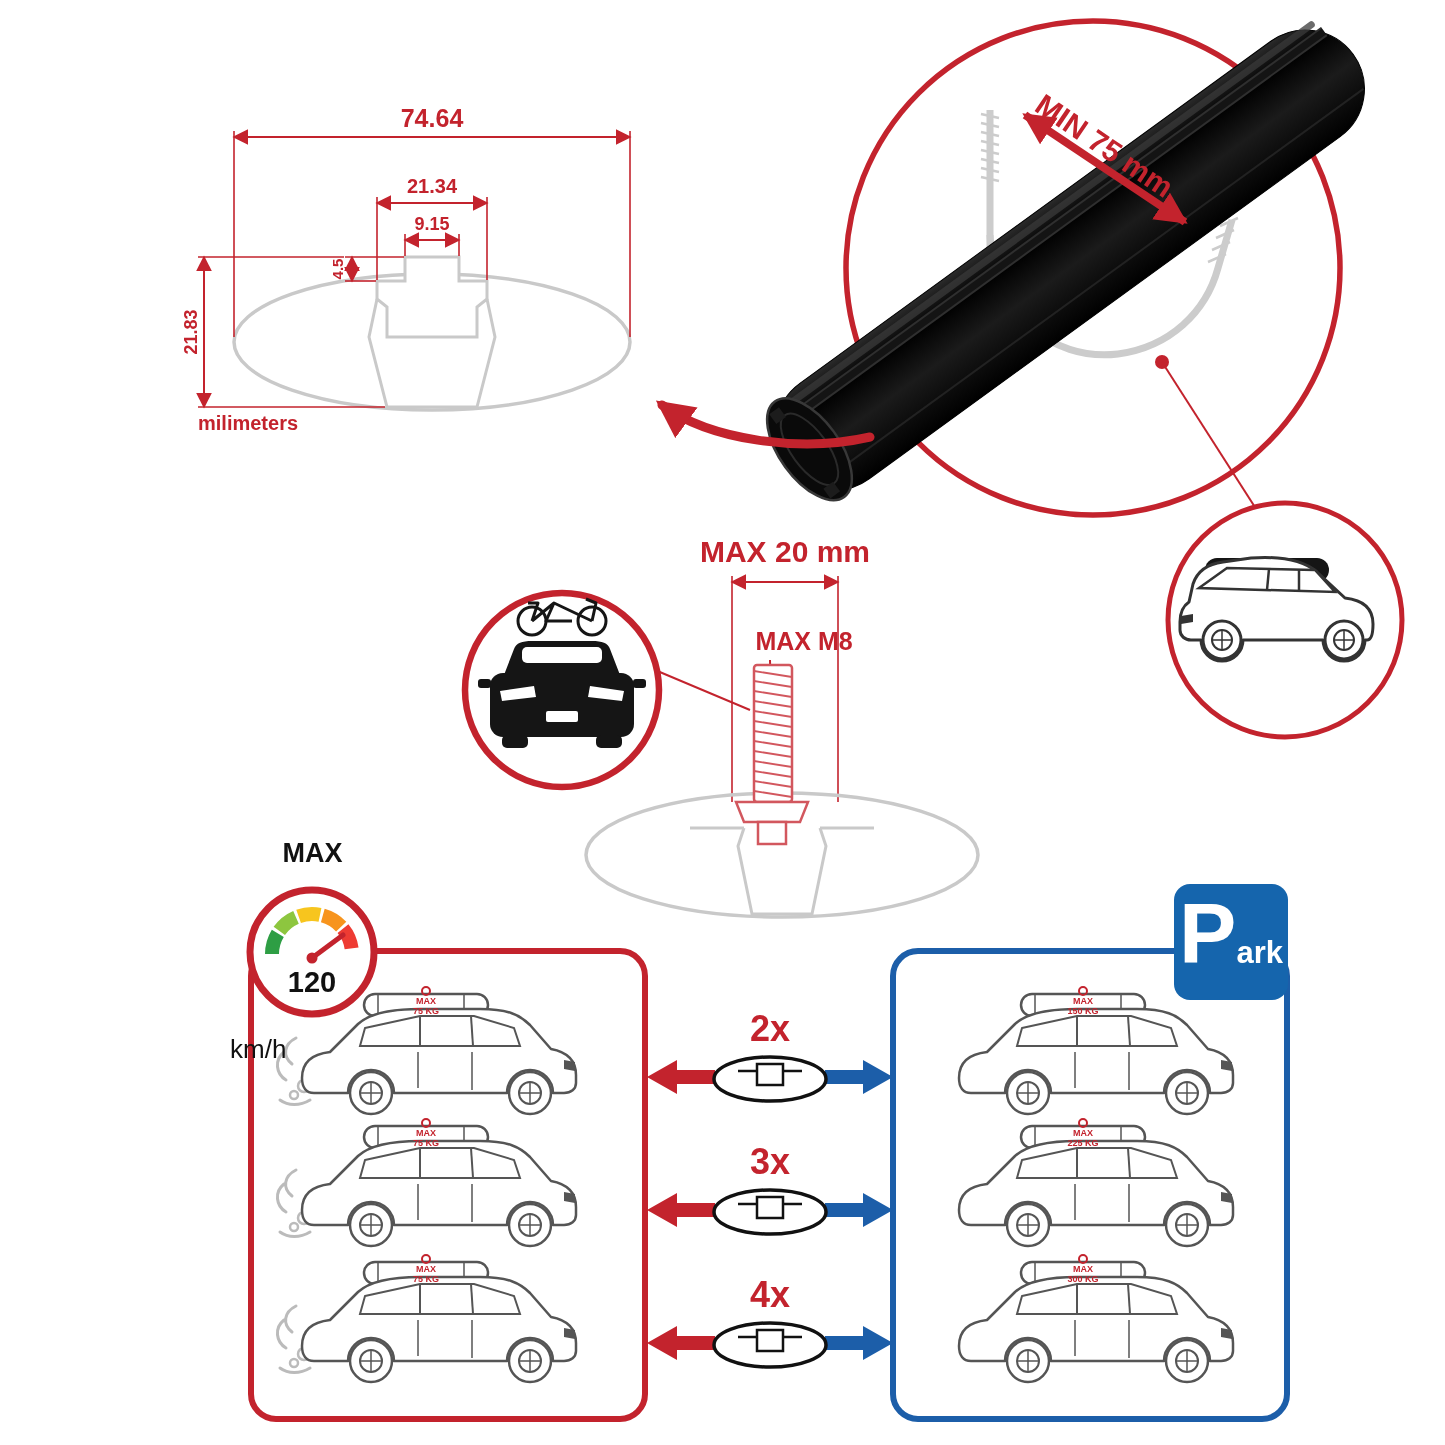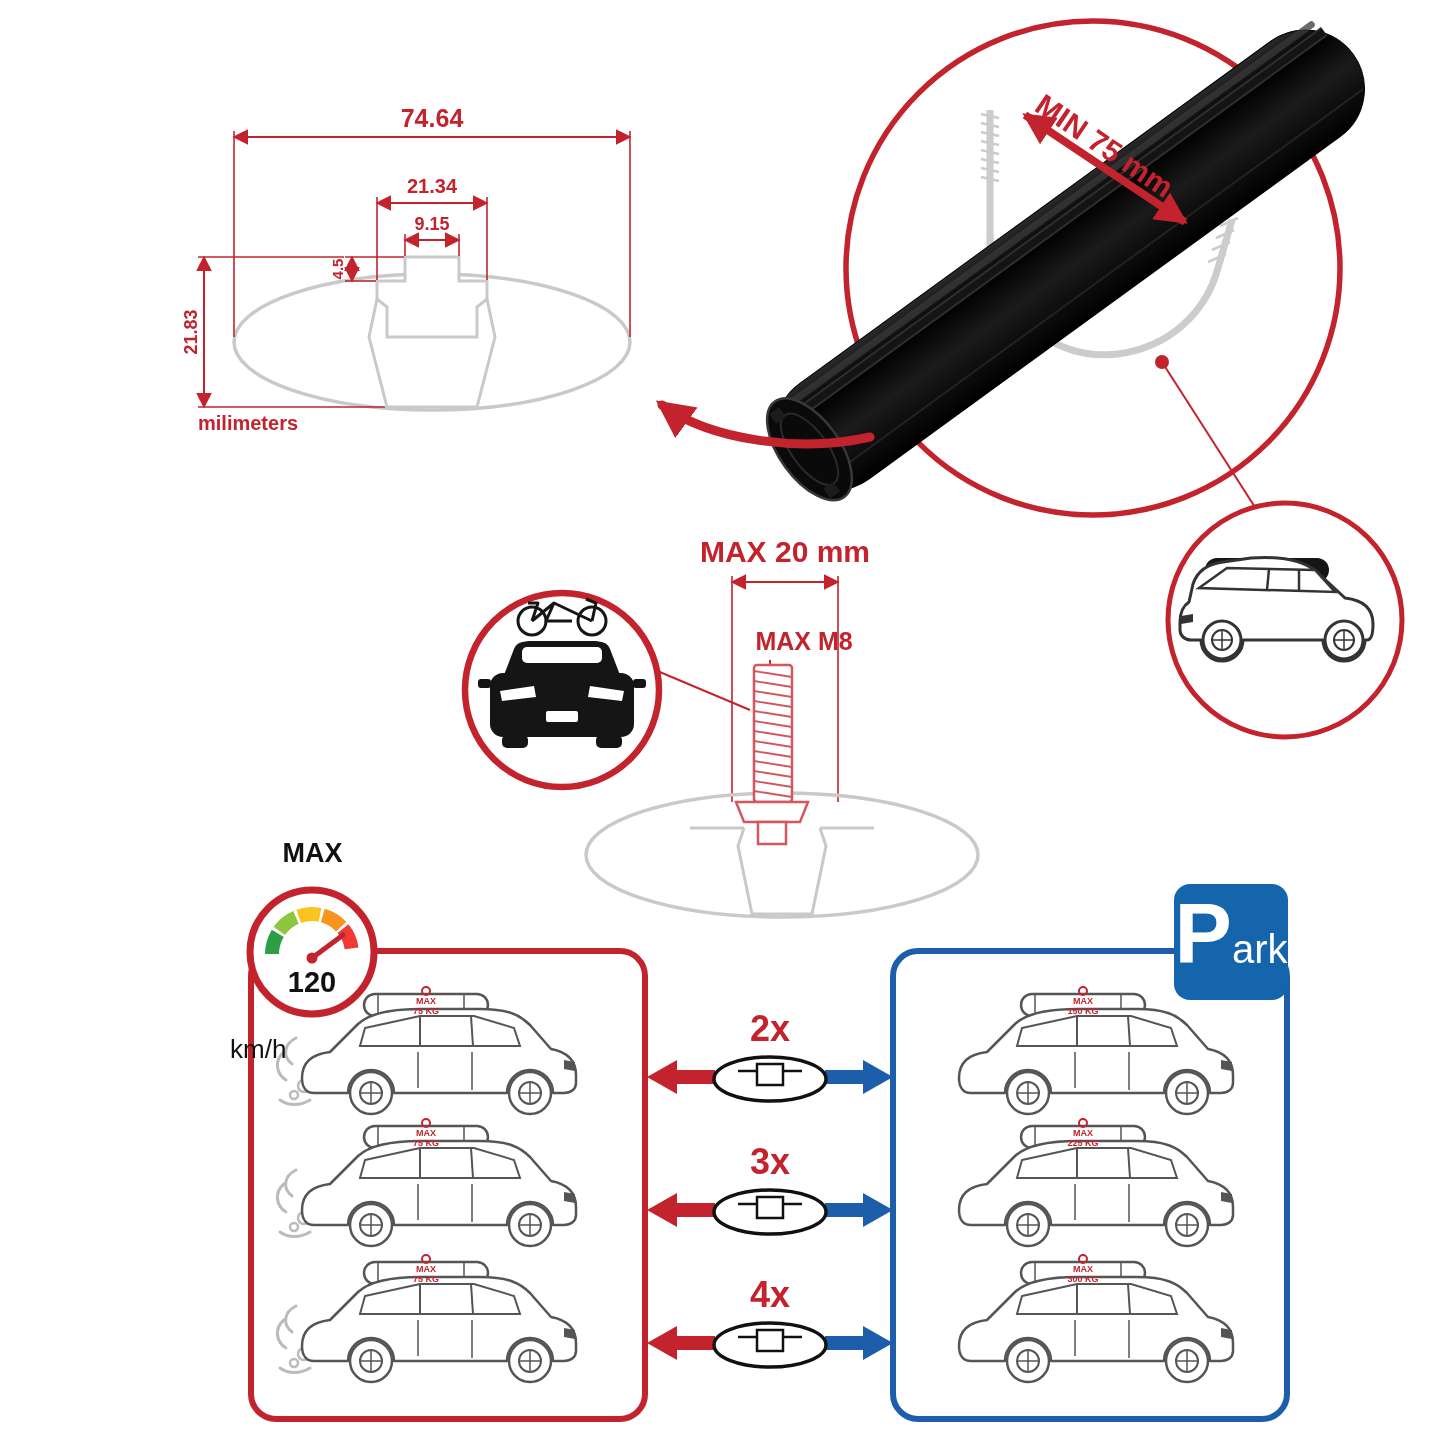--- a/index.html
+++ b/index.html
@@ -19,21 +19,21 @@
   
   .boltline{stroke:#d2575e;stroke-width:2.5;fill:#fff;}
   .boltthread{stroke:#d2575e;stroke-width:1.8;fill:none;}
   
   .panel{box-sizing:border-box;border-radius:28px;background:#fff;}
   .red-panel{border:6px solid #c3232d;}
   .blue-panel{border:6px solid #1c5ea9;}
   .p-sign{background:#1565ad;border-radius:16px;display:flex;align-items:baseline;
           justify-content:center;color:#fff;overflow:hidden;}
   .p-big{font-size:86px;font-weight:bold;line-height:1.15;}
-  .p-small{font-size:40px;font-weight:normal;}
+  .p-small{font-size:31px;font-weight:bold;}
   
   .mult{fill:#c3232d;font-weight:bold;font-size:36px;text-anchor:middle;}
   
   .lbl-max{fill:#c3232d;font-size:9px;font-weight:bold;text-anchor:middle;}
   .lbl-kg{fill:#c3232d;font-size:9px;font-weight:bold;text-anchor:middle;}
   
   .speed-max{position:absolute;top:0;left:0;width:100%;text-align:center;
              font-size:27px;font-weight:bold;color:#111;}
   .speed-unit{position:absolute;top:196px;left:0;width:100%;text-align:left;
               font-size:26px;color:#111;}

